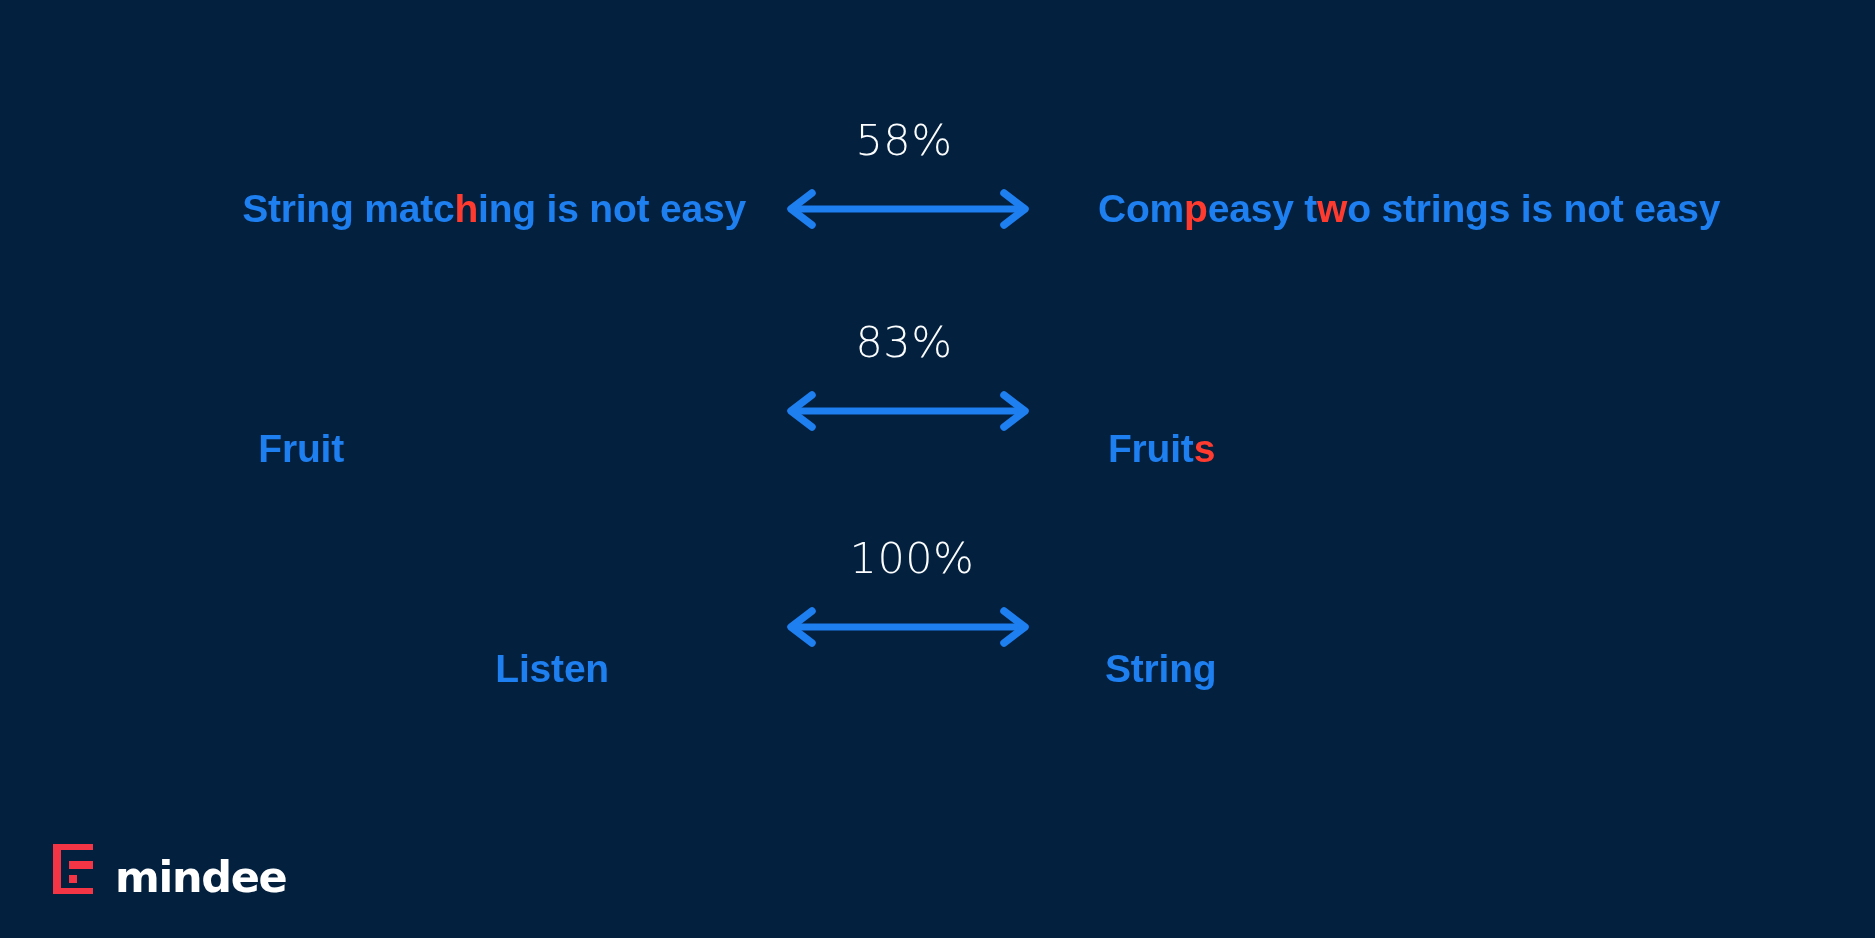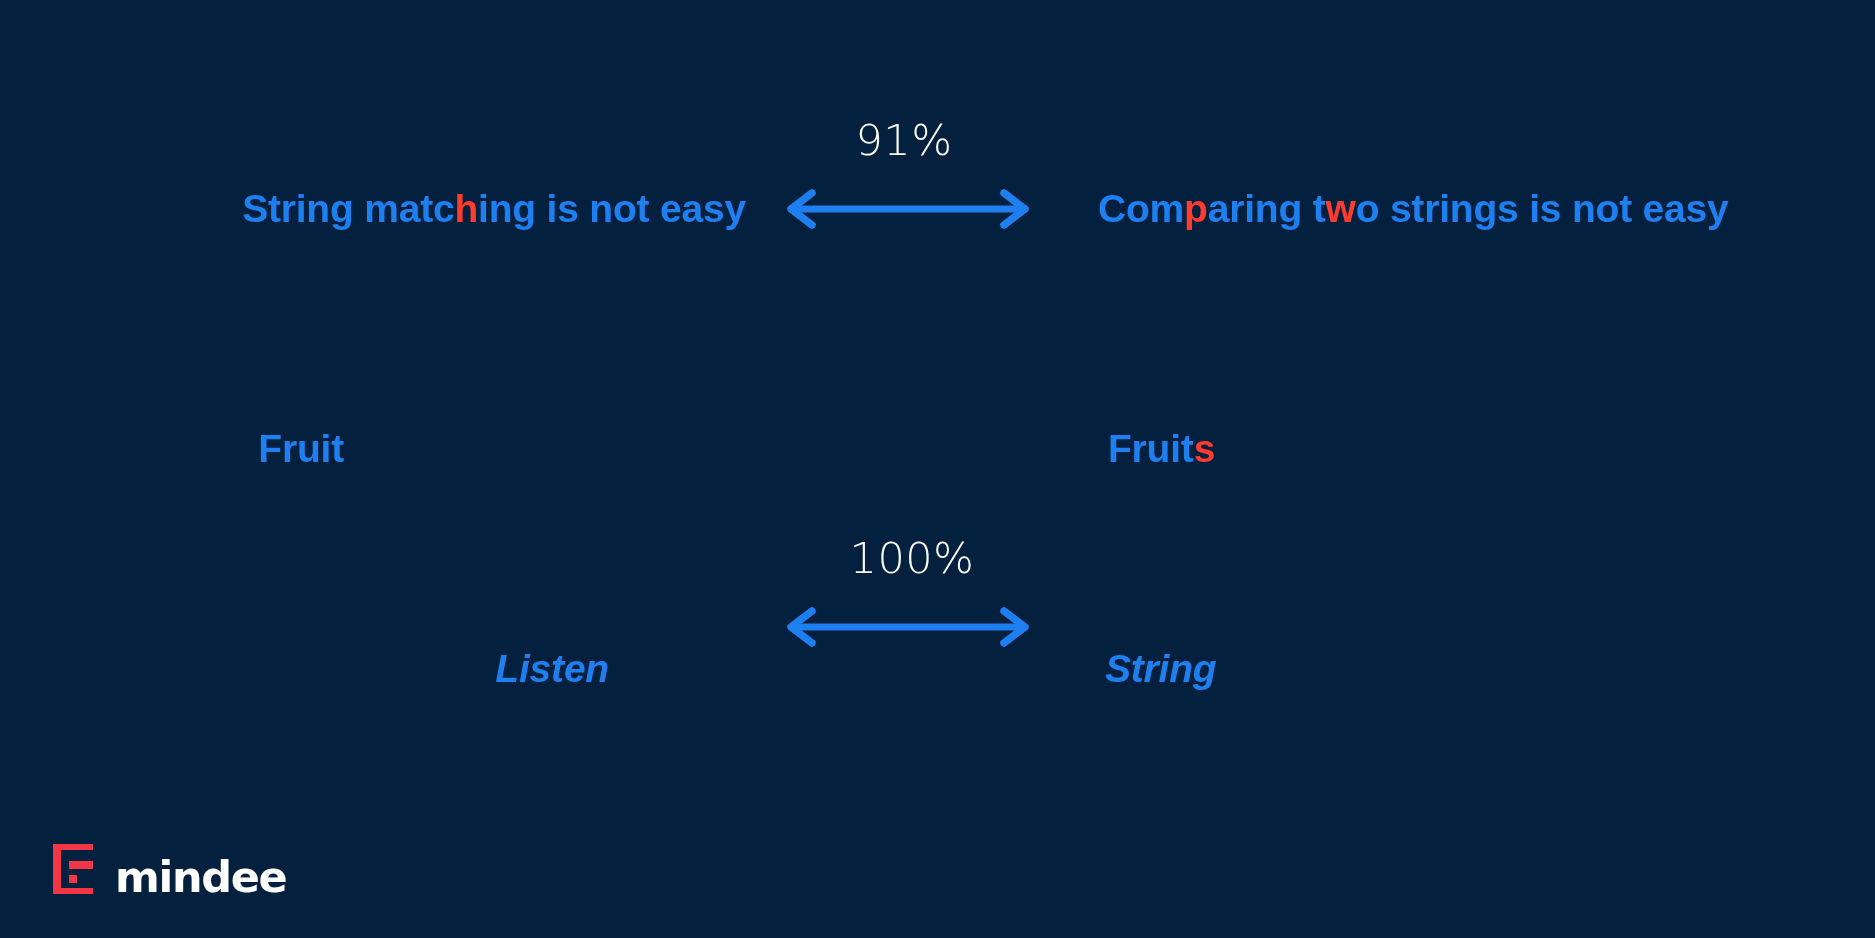--- a/index.html
+++ b/index.html
@@ -27,21 +27,21 @@
   
   .row {
     position: absolute;
     display: flex;
     align-items: center;
     height: 60px;
   }
 
   .row-1 { top: 178px; left: 12px; width: 1875px; }
   .row-2 { top: 418px; left: 0; width: 1598px; }
-  .row-3 { top: 638px; left: 0; width: 1875px; font-style: italic; }
+  .row-3 { top: 638px; left: 0; width: 1875px; }
 
   .term {
     font-family: "Liberation Sans", sans-serif;
     font-weight: bold;
     font-size: 39px;
     letter-spacing: -0.2px;
     color: #1E7FF0;
     white-space: nowrap;
     line-height: 1;
   }
@@ -126,37 +126,45 @@
     margin-top: 16px;
   }
 </style>
 </head>
 <body>
 
 <div class="canvas">
 
   <div class="row row-1">
     <div class="term term-left r1-left"><span>String matc</span><span class="hl">h</span><span>ing is not easy</span></div>
-    <div class="term term-right r1-right"><span>Com</span><span class="hl">p</span><span>aring t</span><span class="hl">w</span><span>o strings is not easy</span></div>
+    <div class="term term-right r1-right"><span>Com</span><span class="hl">p</span><span>easy t</span><span class="hl">w</span><span>o strings is not easy</span></div>
   </div>
 
   <div class="arrow-group ag-1">
-    <div class="pct">91%</div>
+    <div class="pct">58%</div>
     <svg class="arrow-svg" width="260" height="46" viewBox="0 0 260 46">
       <line x1="20" y1="23" x2="240" y2="23" stroke="#1E7FF0" stroke-width="7" stroke-linecap="round"></line>
       <polyline points="34,7 13,23 34,39" fill="none" stroke="#1E7FF0" stroke-width="7.5" stroke-linecap="round" stroke-linejoin="round"></polyline>
       <polyline points="226,7 247,23 226,39" fill="none" stroke="#1E7FF0" stroke-width="7.5" stroke-linecap="round" stroke-linejoin="round"></polyline>
     </svg>
   </div>
 
   <div class="row row-2">
     <div class="term term-left r2-left"><span>Fruit</span></div>
     <div class="term term-right r2-right"><span>Fruit</span><span class="hl">s</span></div>
   </div>
 
+  <div class="arrow-group ag-2">
+    <div class="pct">83%</div>
+    <svg class="arrow-svg" width="260" height="46" viewBox="0 0 260 46">
+      <line x1="20" y1="23" x2="240" y2="23" stroke="#1E7FF0" stroke-width="7" stroke-linecap="round"></line>
+      <polyline points="34,7 13,23 34,39" fill="none" stroke="#1E7FF0" stroke-width="7.5" stroke-linecap="round" stroke-linejoin="round"></polyline>
+      <polyline points="226,7 247,23 226,39" fill="none" stroke="#1E7FF0" stroke-width="7.5" stroke-linecap="round" stroke-linejoin="round"></polyline>
+    </svg>
+  </div>
 
   <div class="row row-3">
     <div class="term term-left r3-left"><span>Listen</span></div>
     <div class="term term-right r3-right"><span>String</span></div>
   </div>
 
   <div class="arrow-group ag-3">
     <div class="pct">100%</div>
     <svg class="arrow-svg" width="260" height="46" viewBox="0 0 260 46">
       <line x1="20" y1="23" x2="240" y2="23" stroke="#1E7FF0" stroke-width="7" stroke-linecap="round"></line>

